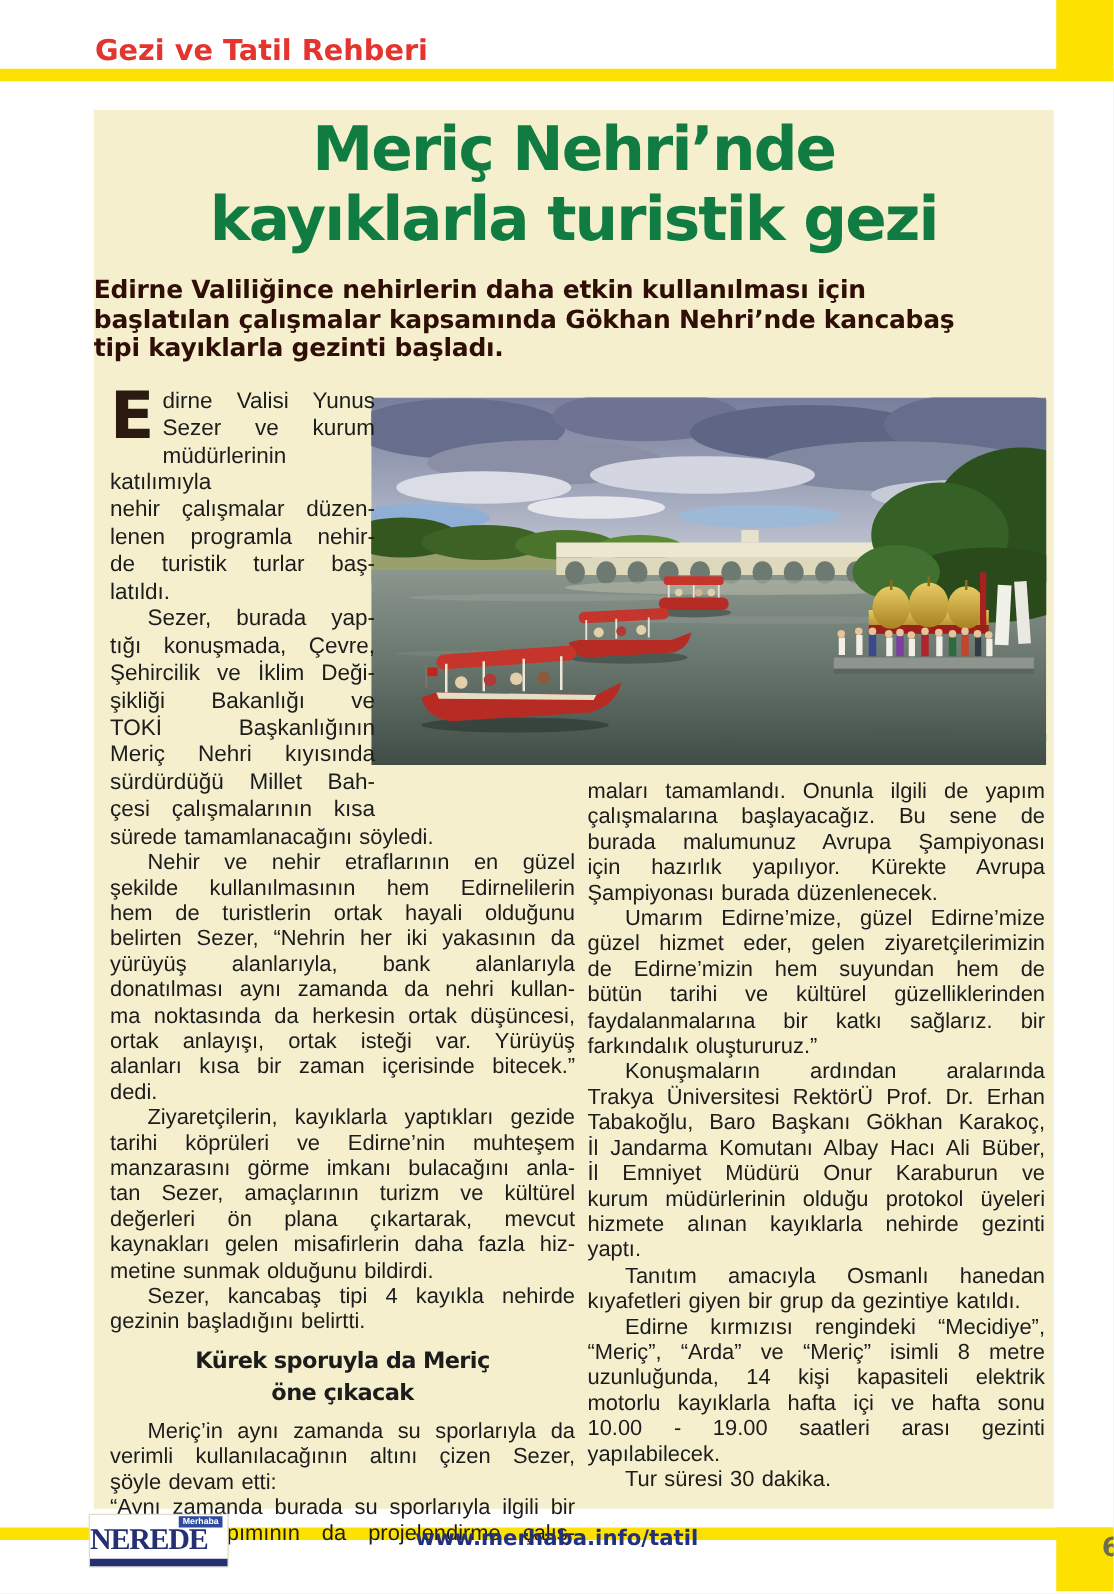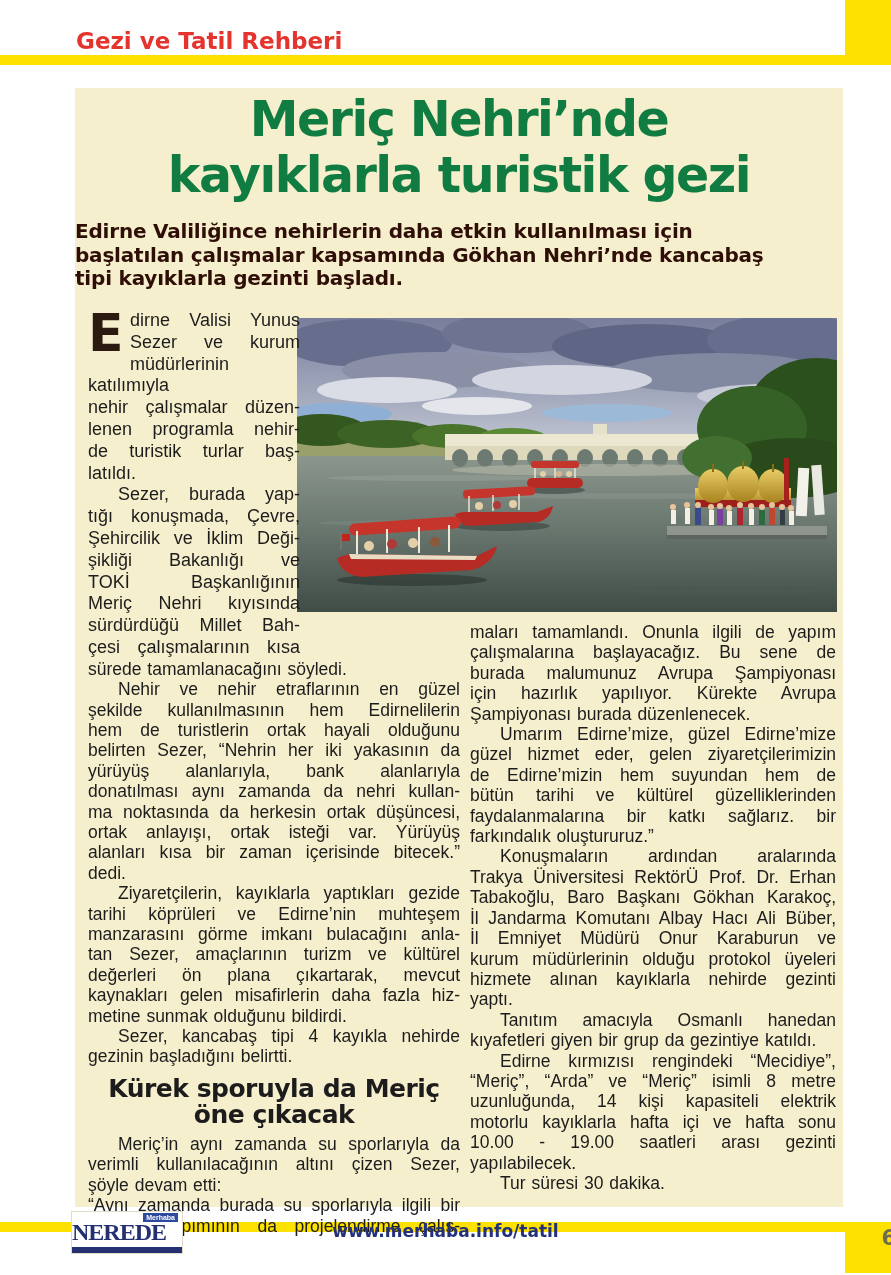--- a/index.html
+++ b/index.html
@@ -23,21 +23,21 @@
   
   .col{position:absolute;color:#1c1c1c;}
   .col-left{left:88px;top:310px;width:372px;}
   .col-right{left:470px;top:622px;width:366px;}
   .line{font-size:17.5px;line-height:20.4px;text-align:justify;text-align-last:justify;
         word-spacing:1px;}
   .line.narrow{width:212px;font-size:18px;line-height:21.8px;}
   .line.indent{text-indent:30px;}
   .line.last{text-align-last:left;}
   .col-subhead{text-align:center;font-family:"DejaVu Sans",sans-serif;font-weight:bold;
-        font-size:25px;line-height:26px;margin:9px 0 6px 0;letter-spacing:-0.5px;}
+        font-size:18px;line-height:26px;margin:9px 0 6px 0;letter-spacing:-0.5px;}
   .dropcap{float:left;width:37px;height:42px;font-family:"DejaVu Sans",sans-serif;
         font-weight:bold;font-size:52px;line-height:42px;margin:2px 5px 0 0;color:#2b1a10;}
   
   .photo{position:absolute;left:297px;top:318px;width:540px;height:294px;}
   
   .footer-url{position:absolute;left:0;top:1221px;width:891px;text-align:center;
         font-family:"DejaVu Sans",sans-serif;font-weight:bold;font-size:17px;}
   .page-number{position:absolute;left:845px;top:1226px;width:46px;text-align:center;
         font-family:"DejaVu Sans",sans-serif;font-weight:bold;font-size:21px;padding-left:28px;}
   .logo{position:absolute;left:72px;top:1212px;width:110px;height:41px;background:#ffffff;

